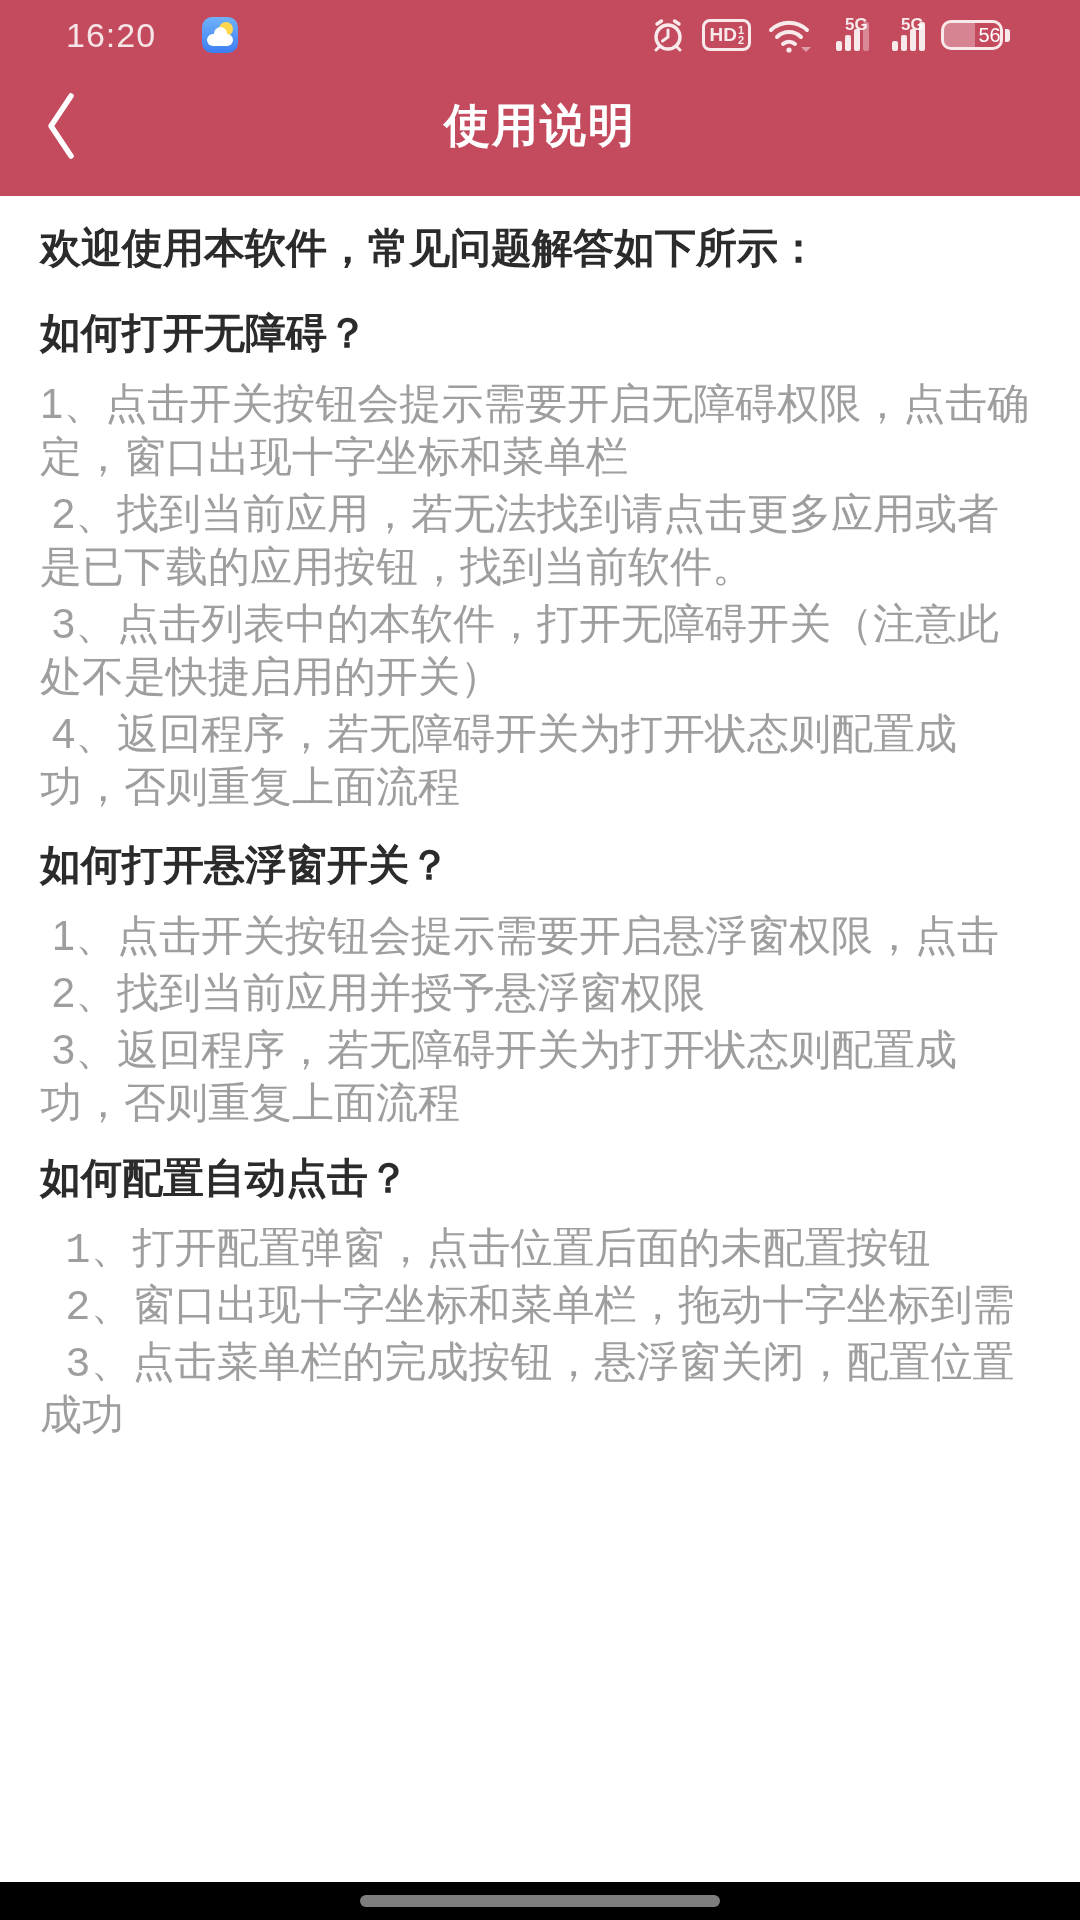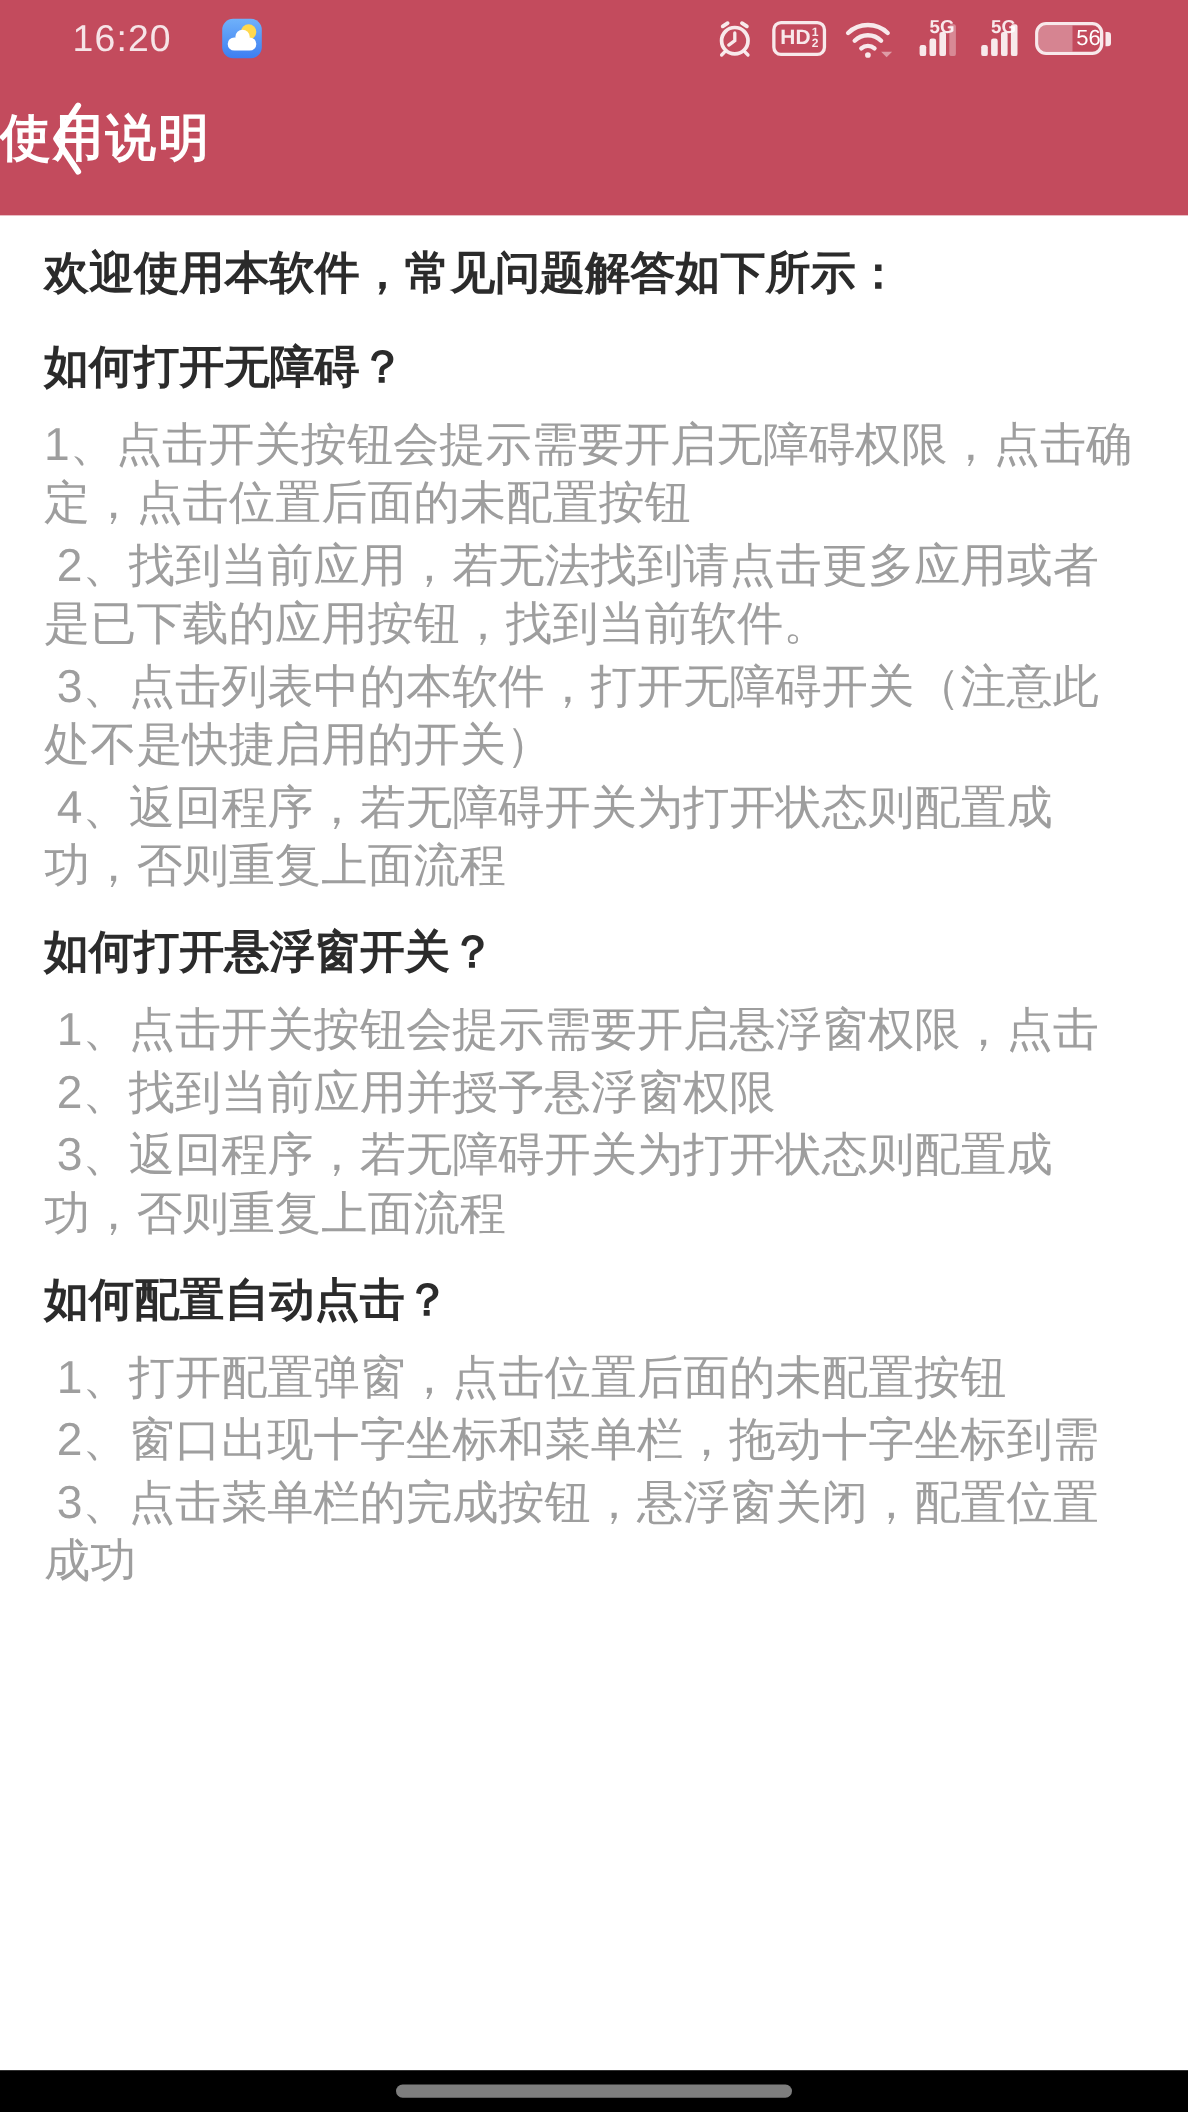--- a/index.html
+++ b/index.html
@@ -33,31 +33,31 @@
     height:32px;padding:0 4px;color:var(--status-fg);}
   .hd-badge .hd{font-size:19px;font-weight:bold;letter-spacing:0;}
   .hd-badge .frac{display:flex;flex-direction:column;line-height:10px;font-size:11px;font-weight:bold;margin-left:1px;}
   .battery{display:flex;align-items:center;}
   .battery .shell{position:relative;width:62px;height:30px;border:3px solid var(--status-fg);border-radius:10px;overflow:hidden;}
   .battery .fill{position:absolute;left:0;top:0;bottom:0;width:56%;background:rgba(255,255,255,0.32);}
   .battery .pct{position:absolute;inset:0;display:flex;align-items:center;justify-content:center;
     font-size:20px;color:#fff;padding-left:35px;}
   .battery .nub{width:5px;height:13px;background:var(--status-fg);border-radius:0 3px 3px 0;margin-left:2px;}
 
-  .title-bar{height:140px;position:relative;display:flex;align-items:center;}
+  .title-bar{height:140px;position:relative;display:flex;align-items:center;justify-content:center;}
   .back-btn{position:absolute;left:44px;top:50%;transform:translateY(-50%);width:56px;height:80px;
     display:flex;align-items:center;justify-content:flex-start;background:none;border:none;cursor:pointer;}
   .page-title{color:#fff;font-size:46px;font-weight:bold;letter-spacing:2px;}
 
   
   .content{flex:1 1 auto;background:#fff;padding:26px 36px 0 40px;overflow:hidden;}
   .welcome{font-size:41px;font-weight:bold;color:var(--heading-text);line-height:53px;
     margin-bottom:32px;white-space:pre;}
   .faq-section{margin-bottom:26px;}
-  .faq-section.extra-gap{margin-top:22px;}
+  .faq-section.extra-gap{margin-top:22px;font-family:Liberation Mono, monospace;}
   .section-heading{font-size:41px;font-weight:bold;color:var(--heading-text);line-height:53px;margin-bottom:17px;}
   .item{margin-bottom:4px;}
   .line{font-size:42px;color:var(--body-text);line-height:53px;white-space:pre;}
 
   
   .nav-bottom{height:38px;flex:0 0 auto;background:var(--nav-bg);display:flex;align-items:center;justify-content:center;}
   .home-indicator{width:360px;height:12px;border-radius:6px;background:#7E7E7E;}
 </style>
 </head>
 <body>
@@ -143,21 +143,21 @@
 
   </div>
 
   <div class="content">
     <div class="welcome">欢迎使用本软件，常见问题解答如下所示：</div>
 
   <section class="faq-section">
         <h2 class="section-heading">如何打开无障碍？</h2>
         <div class="item">
           <div class="line">1、点击开关按钮会提示需要开启无障碍权限，点击确</div>
-          <div class="line">定，点击位置后面的未配置按钮</div>
+          <div class="line">定，窗口出现十字坐标和菜单栏</div>
         </div>
         <div class="item">
           <div class="line"> 2、找到当前应用，若无法找到请点击更多应用或者</div>
           <div class="line">是已下载的应用按钮，找到当前软件。</div>
         </div>
         <div class="item">
           <div class="line"> 3、点击列表中的本软件，打开无障碍开关（注意此</div>
           <div class="line">处不是快捷启用的开关）</div>
         </div>
         <div class="item">

